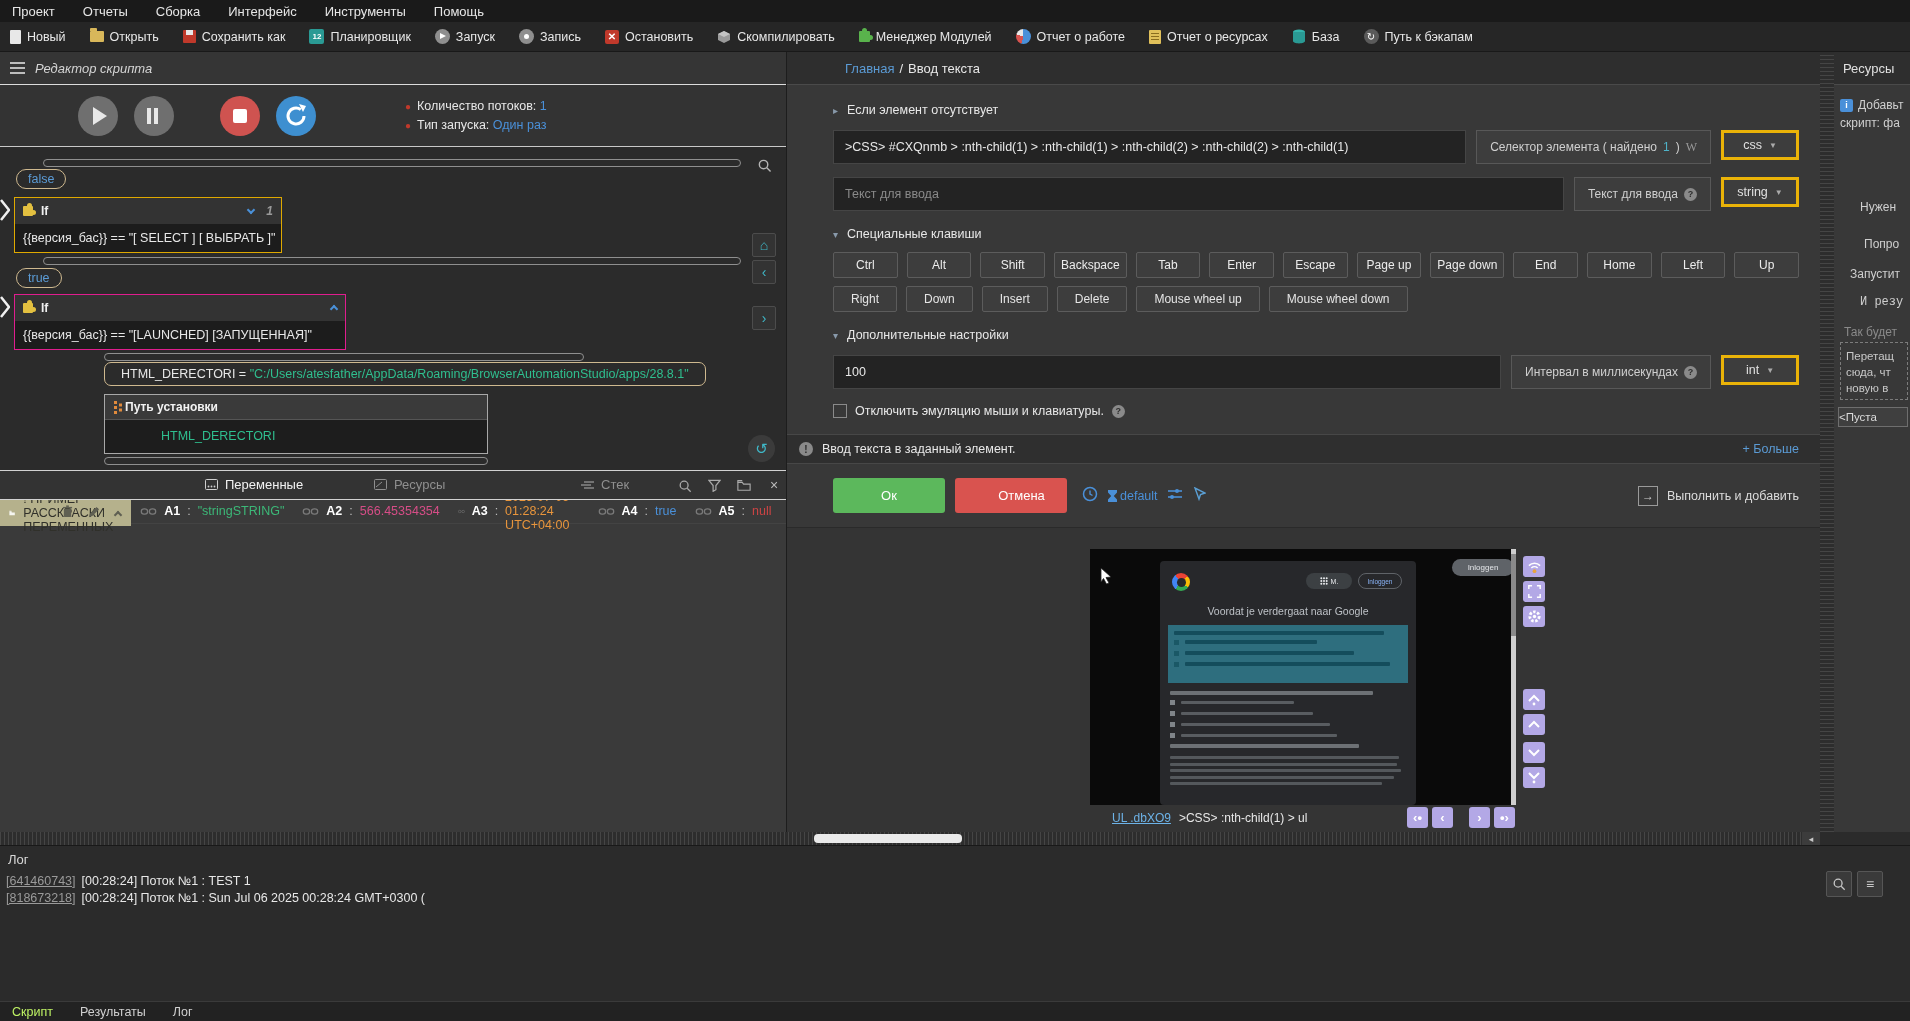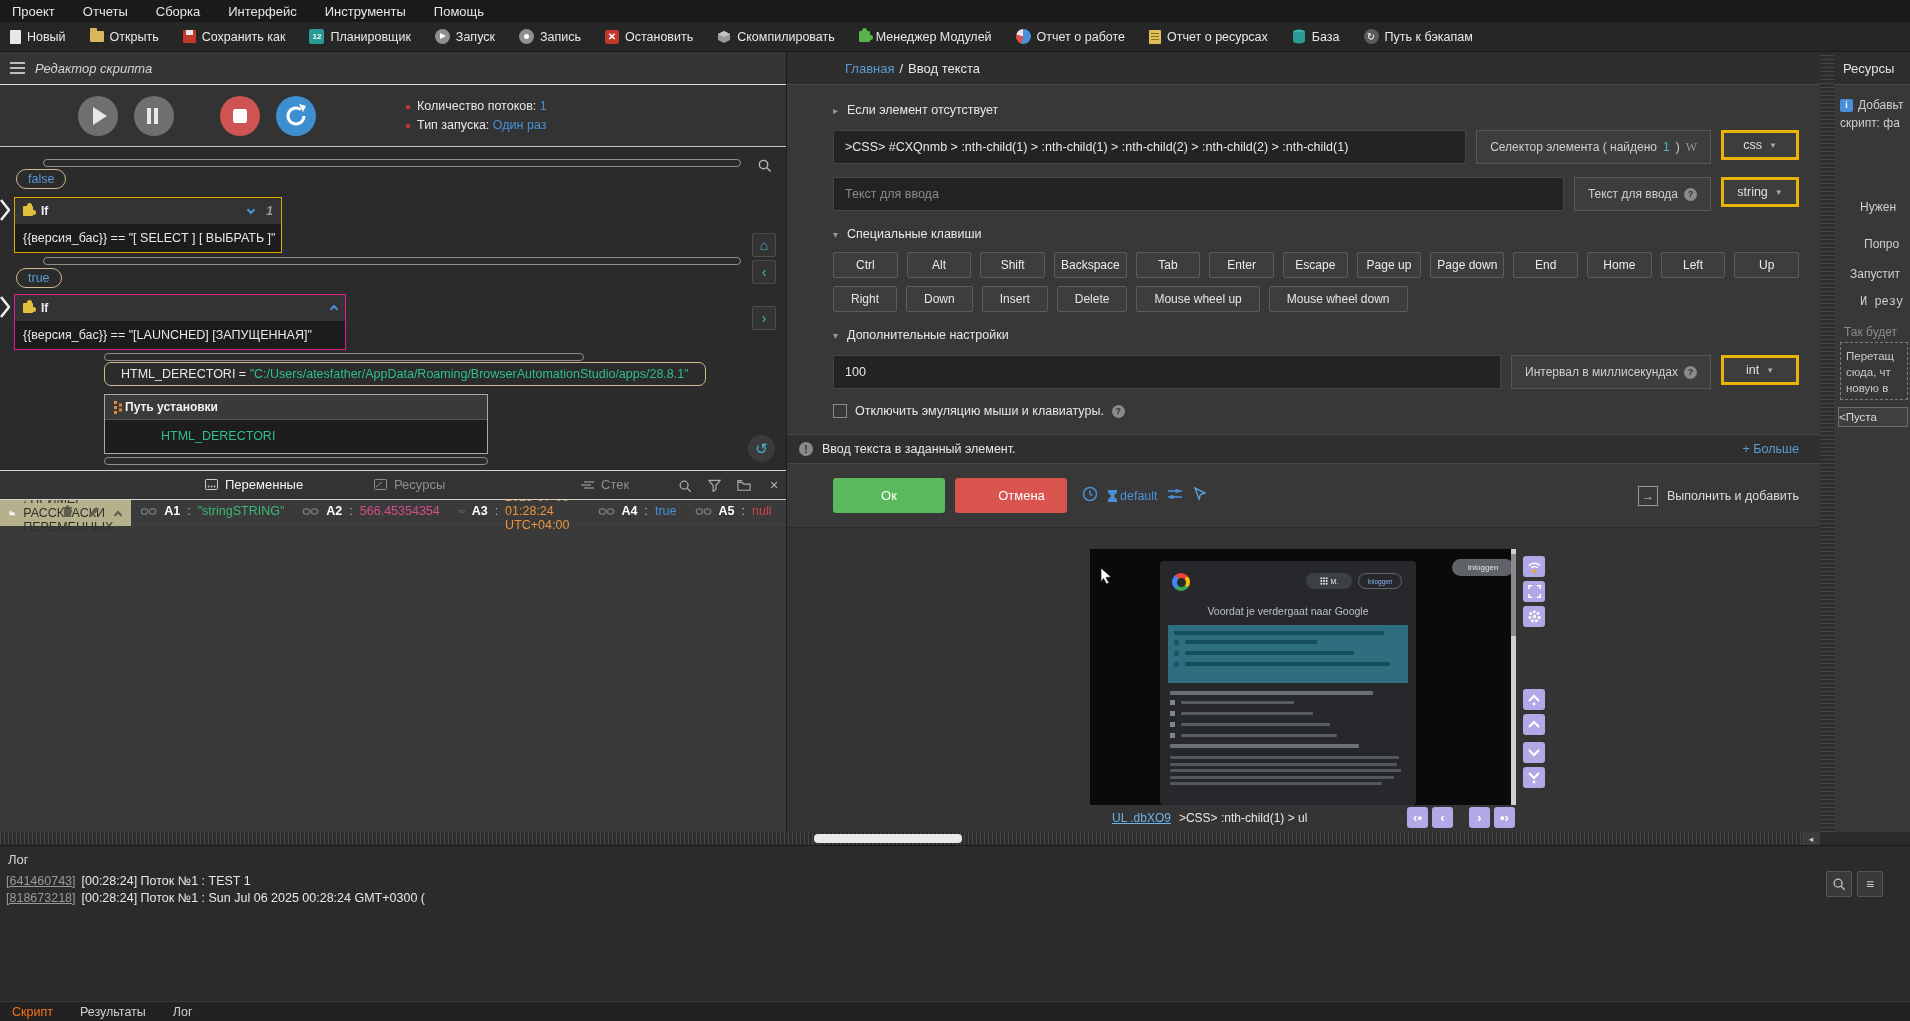--- a/index.html
+++ b/index.html
@@ -191,21 +191,21 @@
   #log { position:absolute; left:0; top:845px; width:1910px; height:156px; background:#2b2b2b; border-top:1px solid #191919; }
   #log .title { position:absolute; left:8px; top:6px; font-size:13px; color:#d8d8d8; }
   .logln { position:absolute; left:6px; font-size:12.5px; white-space:nowrap; }
   .logid { color:#9a9a9a; text-decoration:underline; margin-right:6px; }
   .logbtn { position:absolute; top:25px; width:26px; height:26px; background:#3a3a3a; border:1px solid #565656; border-radius:2px;
     color:#c8c8c8; display:flex; align-items:center; justify-content:center; font-size:14px; }
 
   
   #btabs { position:absolute; left:0; top:1001px; width:1910px; height:20px; background:#222; border-top:1px solid #3a3a3a;
     display:flex; align-items:center; gap:27px; padding-left:12px; font-size:12.5px; color:#d0d0d0; }
-  #btabs .active { color:#f97316; }
+  #btabs .active { color:#bef264; }
 </style>
 </head>
 <body>
 
 <div id="app">
 
   <div id="menubar">
     <span class="mi">Проект</span>
     <span class="mi">Отчеты</span>
     <span class="mi">Сборка</span>

